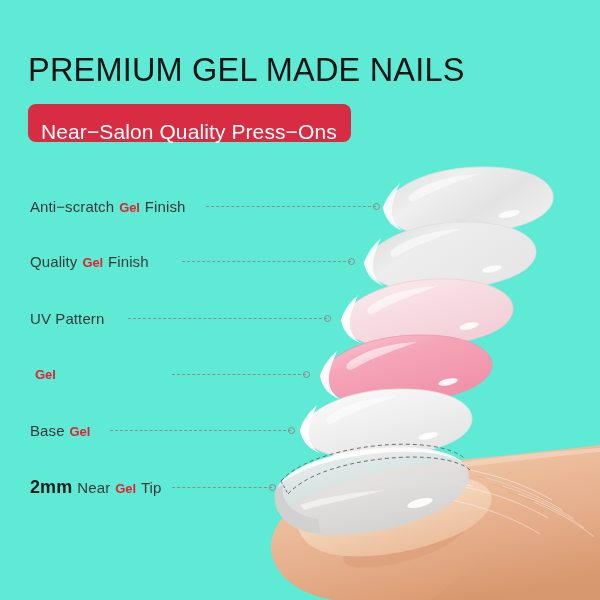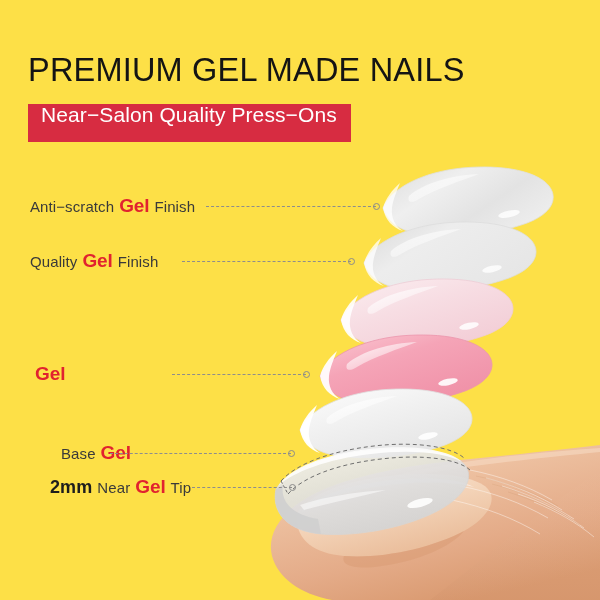--- a/index.html
+++ b/index.html
@@ -10,21 +10,21 @@
     width: 600px;
     height: 600px;
     background: #ececec;
     font-family: "Liberation Sans", sans-serif;
     overflow: hidden;
   }
   #poster {
     position: relative;
     width: 600px;
     height: 600px;
-    background: #fde047;
+    background: #5eead4;
     overflow: hidden;
     text-decoration: underline;
   }
 
   
   #title {
     position: absolute;
     left: 28px;
     top: 51px;
     font-size: 33px;
@@ -35,24 +35,24 @@
     white-space: nowrap;
     transform: scaleX(0.985);
     transform-origin: left top;
   }
   #subtitle-badge {
     position: absolute;
     left: 28px;
     top: 104px;
     height: 38px;
     padding: 0 14px 0 13px;
-    border-radius: 0;
+    border-radius: 8px;
     background: #d72c41;
     display: flex;
-    align-items: flex-start;
+    align-items: flex-end;
     box-sizing: border-box;
   }
   #subtitle-badge .txt {
     font-size: 21px;
     line-height: 21px;
     color: #ffffff;
     font-weight: 400;
     white-space: nowrap;
     letter-spacing: 0.1px;
   }
@@ -86,21 +86,21 @@
     align-items: baseline;
     justify-content: flex-end;
   }
   .label .w {
     display: inline-block;
   }
   .label .sp { width: 5px; display: inline-block; }
   .label .gel {
     color: #e1222f;
     font-weight: bold;
-    font-size: 19px;
+    font-size: 13px;
     letter-spacing: -0.1px;
   }
   .label .strong {
     color: #1d1d1d;
     font-weight: bold;
     font-size: 18px;
   }
 
   .leader {
     position: absolute;
@@ -307,41 +307,48 @@
       <span class="w">Quality</span>
         <span class="sp"></span>
         <span class="w gel">Gel</span>
         <span class="sp"></span>
         <span class="w">Finish</span>
     </span>
     <span class="leader" style="left:182px; width:169px;"></span>
     <span class="dot" style="left:348px;"></span>
   </div>
 
+  <div class="row" style="top:305px;">
+    <span class="label">
+      <span class="w">UV Pattern</span>
+    </span>
+    <span class="leader" style="left:128px; width:199px;"></span>
+    <span class="dot" style="left:324px;"></span>
+  </div>
 
   <div class="row" style="top:361px;">
     <span class="label">
         <span class="sp"></span>
         <span class="w gel">Gel</span>
     </span>
     <span class="leader" style="left:172px; width:134px;"></span>
     <span class="dot" style="left:303px;"></span>
   </div>
 
-  <div class="row" style="top:440px;padding-left:31px;">
+  <div class="row" style="top:417px;">
     <span class="label">
       <span class="w">Base</span>
         <span class="sp"></span>
         <span class="w gel">Gel</span>
     </span>
     <span class="leader" style="left:110px; width:181px;"></span>
     <span class="dot" style="left:288px;"></span>
   </div>
 
-  <div class="row" style="top:474px;margin-left:20px;">
+  <div class="row" style="top:474px;">
     <span class="label">
       <span class="w strong">2mm</span>
         <span class="sp"></span>
         <span class="w">Near</span>
         <span class="sp"></span>
         <span class="w gel">Gel</span>
         <span class="sp"></span>
         <span class="w">Tip</span>
     </span>
     <span class="leader" style="left:172px; width:100px;"></span>

